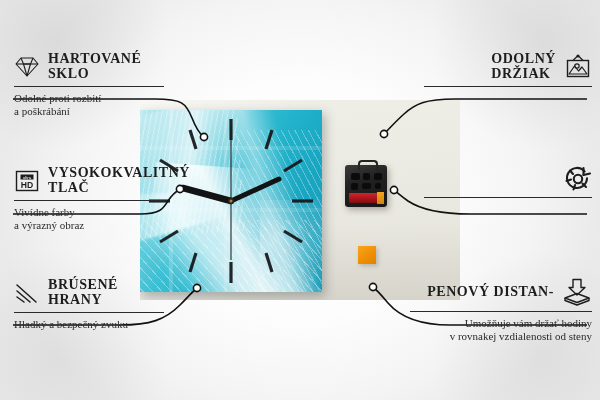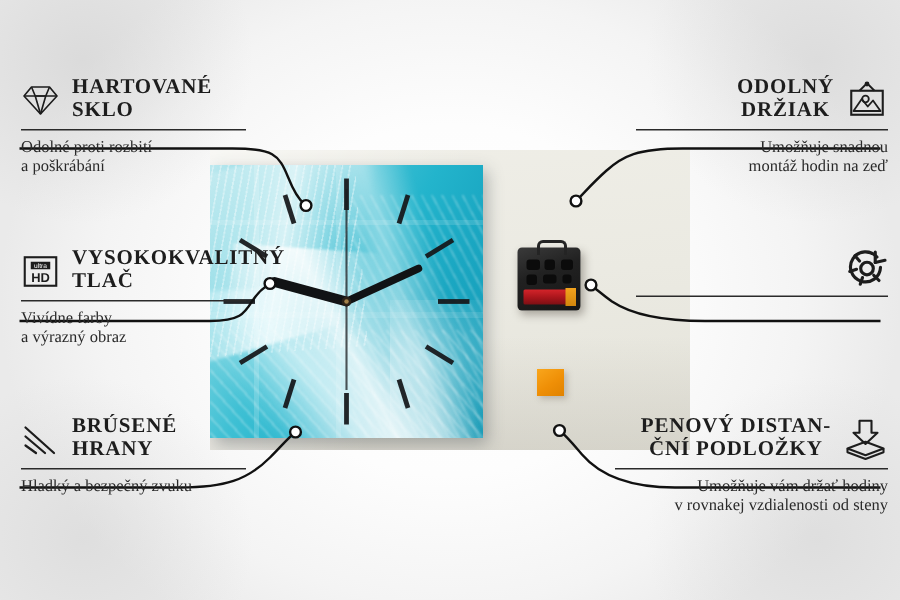--- a/index.html
+++ b/index.html
@@ -145,21 +145,21 @@
   .feature.right .head { justify-content: flex-end; }
   .feature .title {
     font-family: "Liberation Serif", serif;
     font-weight: 700;
     font-size: 14px;
     letter-spacing: .55px;
     line-height: 14.5px;
     color: #1d1d1d;
     text-transform: uppercase;
   }
-  .feature.right .title { text-align: center; }
+  .feature.right .title { text-align: left; }
   .feature .rule {
     height: 1px;
     background: #2a2a2a;
     margin: 5px 0 5px 0;
   }
   .feature .desc {
     font-family: "Liberation Serif", serif;
     font-size: 11px;
     line-height: 12.5px;
     color: #2a2a2a;
@@ -327,24 +327,20 @@
       </div>
       <svg class="icon" width="28" height="26" viewBox="0 0 28 26">
         <path d="M14,1.5 L9,6.5 M14,1.5 L19,6.5" fill="none" stroke="#1d1d1d" stroke-width="1.2"></path>
         <circle cx="14" cy="2" r="1.6" fill="#1d1d1d"></circle>
         <rect x="3.5" y="6.5" width="21" height="16" fill="none" stroke="#1d1d1d" stroke-width="1.4"></rect>
         <path d="M5,20 L10.5,12 L14.5,17 L18,13 L23,20 Z" fill="none" stroke="#1d1d1d" stroke-width="1.2" stroke-linejoin="round"></path>
         <circle cx="13" cy="12" r="2.2" fill="none" stroke="#1d1d1d" stroke-width="1.2"></circle>
       </svg>
     </div>
     <div class="rule"></div>
-    <div class="desc">
-      <span>Umožňuje snadnou</span><br>
-      <span>montáž hodin na zeď</span>
-    </div>
   </div>
 
   <div class="feature right f-mech">
     <div class="head">
       <svg class="icon" width="28" height="26" viewBox="0 0 28 26">
         <g fill="none" stroke="#1d1d1d" stroke-width="2.1" stroke-linecap="round">
           <path d="M20.6,5.4 A10,10 0 1 0 23,12.2"></path>
           <path d="M19.5,2 L19.5,9"></path>
           <path d="M26,7.5 L19.5,9"></path>
           <path d="M6,4.5 L9,8"></path>
@@ -355,21 +351,20 @@
         <circle cx="14" cy="13" r="4.2" fill="none" stroke="#1d1d1d" stroke-width="2.1"></circle>
       </svg>
     </div>
     <div class="rule"></div>
   </div>
 
   <div class="feature right f-foam">
     <div class="head">
       <div class="title">
         <span>PENOVÝ DISTAN-</span><br>
-        <span>ČNÍ PODLOŽKY</span>
       </div>
       <svg class="icon" width="30" height="28" viewBox="0 0 30 28">
         <path d="M11,1.5 L19,1.5 L19,9.5 L23,9.5 L15,17 L7,9.5 L11,9.5 Z" fill="none" stroke="#1d1d1d" stroke-width="1.4" stroke-linejoin="round"></path>
         <path d="M15,15.5 L27,20 L15,24.5 L3,20 Z" fill="none" stroke="#1d1d1d" stroke-width="1.4" stroke-linejoin="round"></path>
         <path d="M3,20 L3,22.5 L15,27 L27,22.5 L27,20" fill="none" stroke="#1d1d1d" stroke-width="1.4" stroke-linejoin="round"></path>
       </svg>
     </div>
     <div class="rule"></div>
     <div class="desc">
       <span>Umožňuje vám držať hodiny</span><br>

